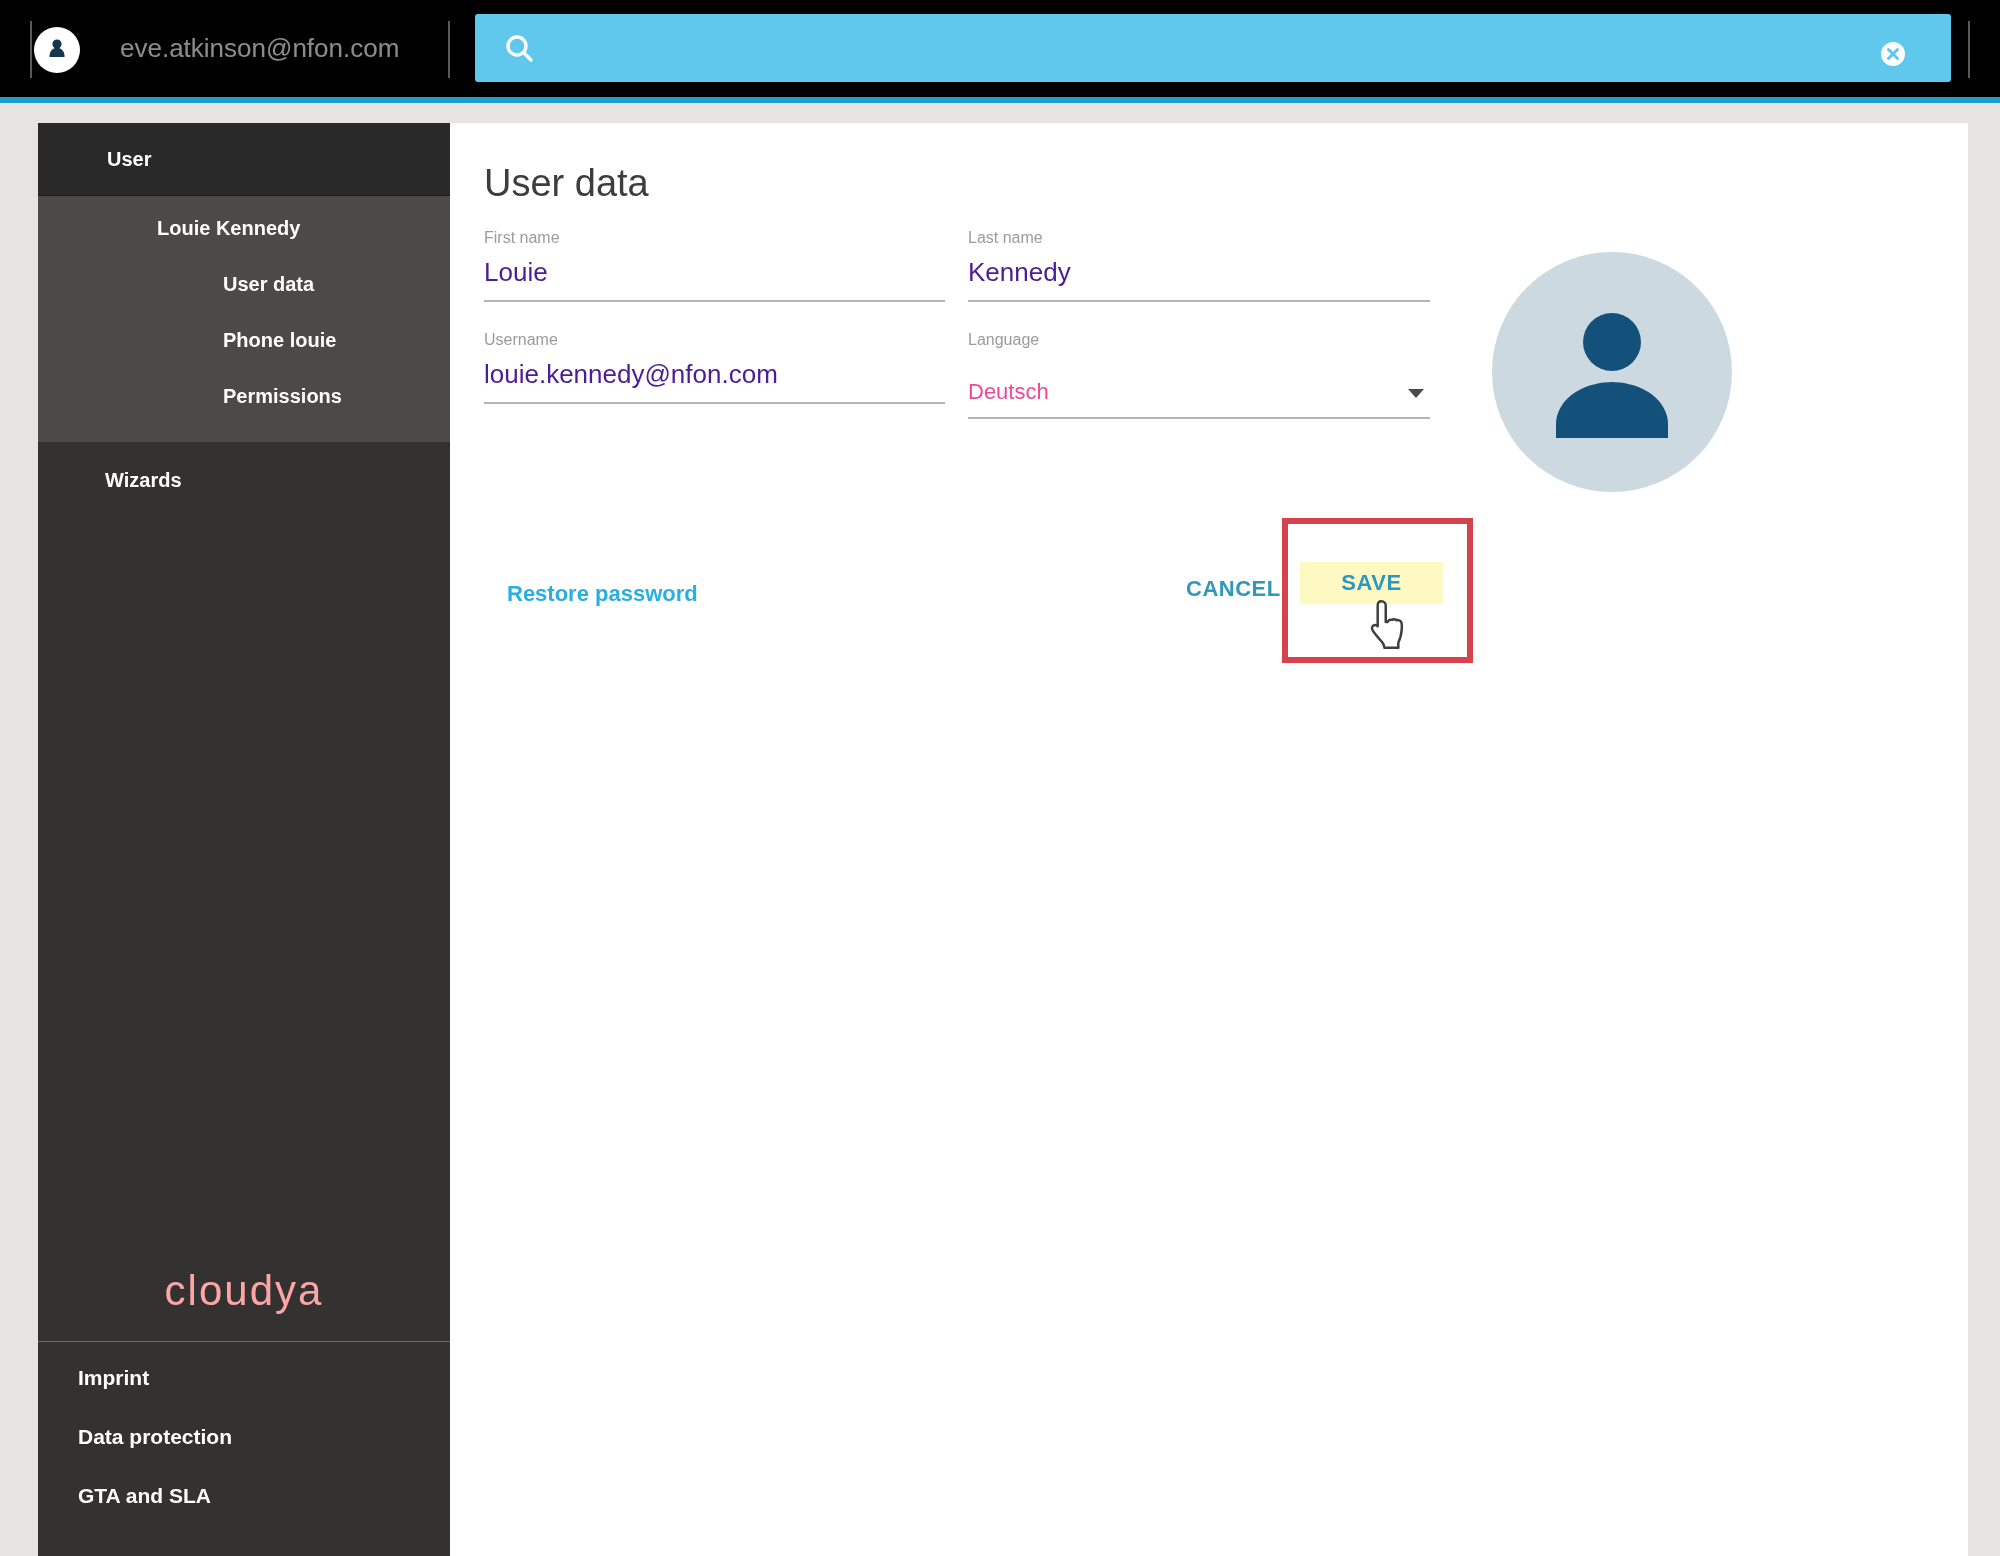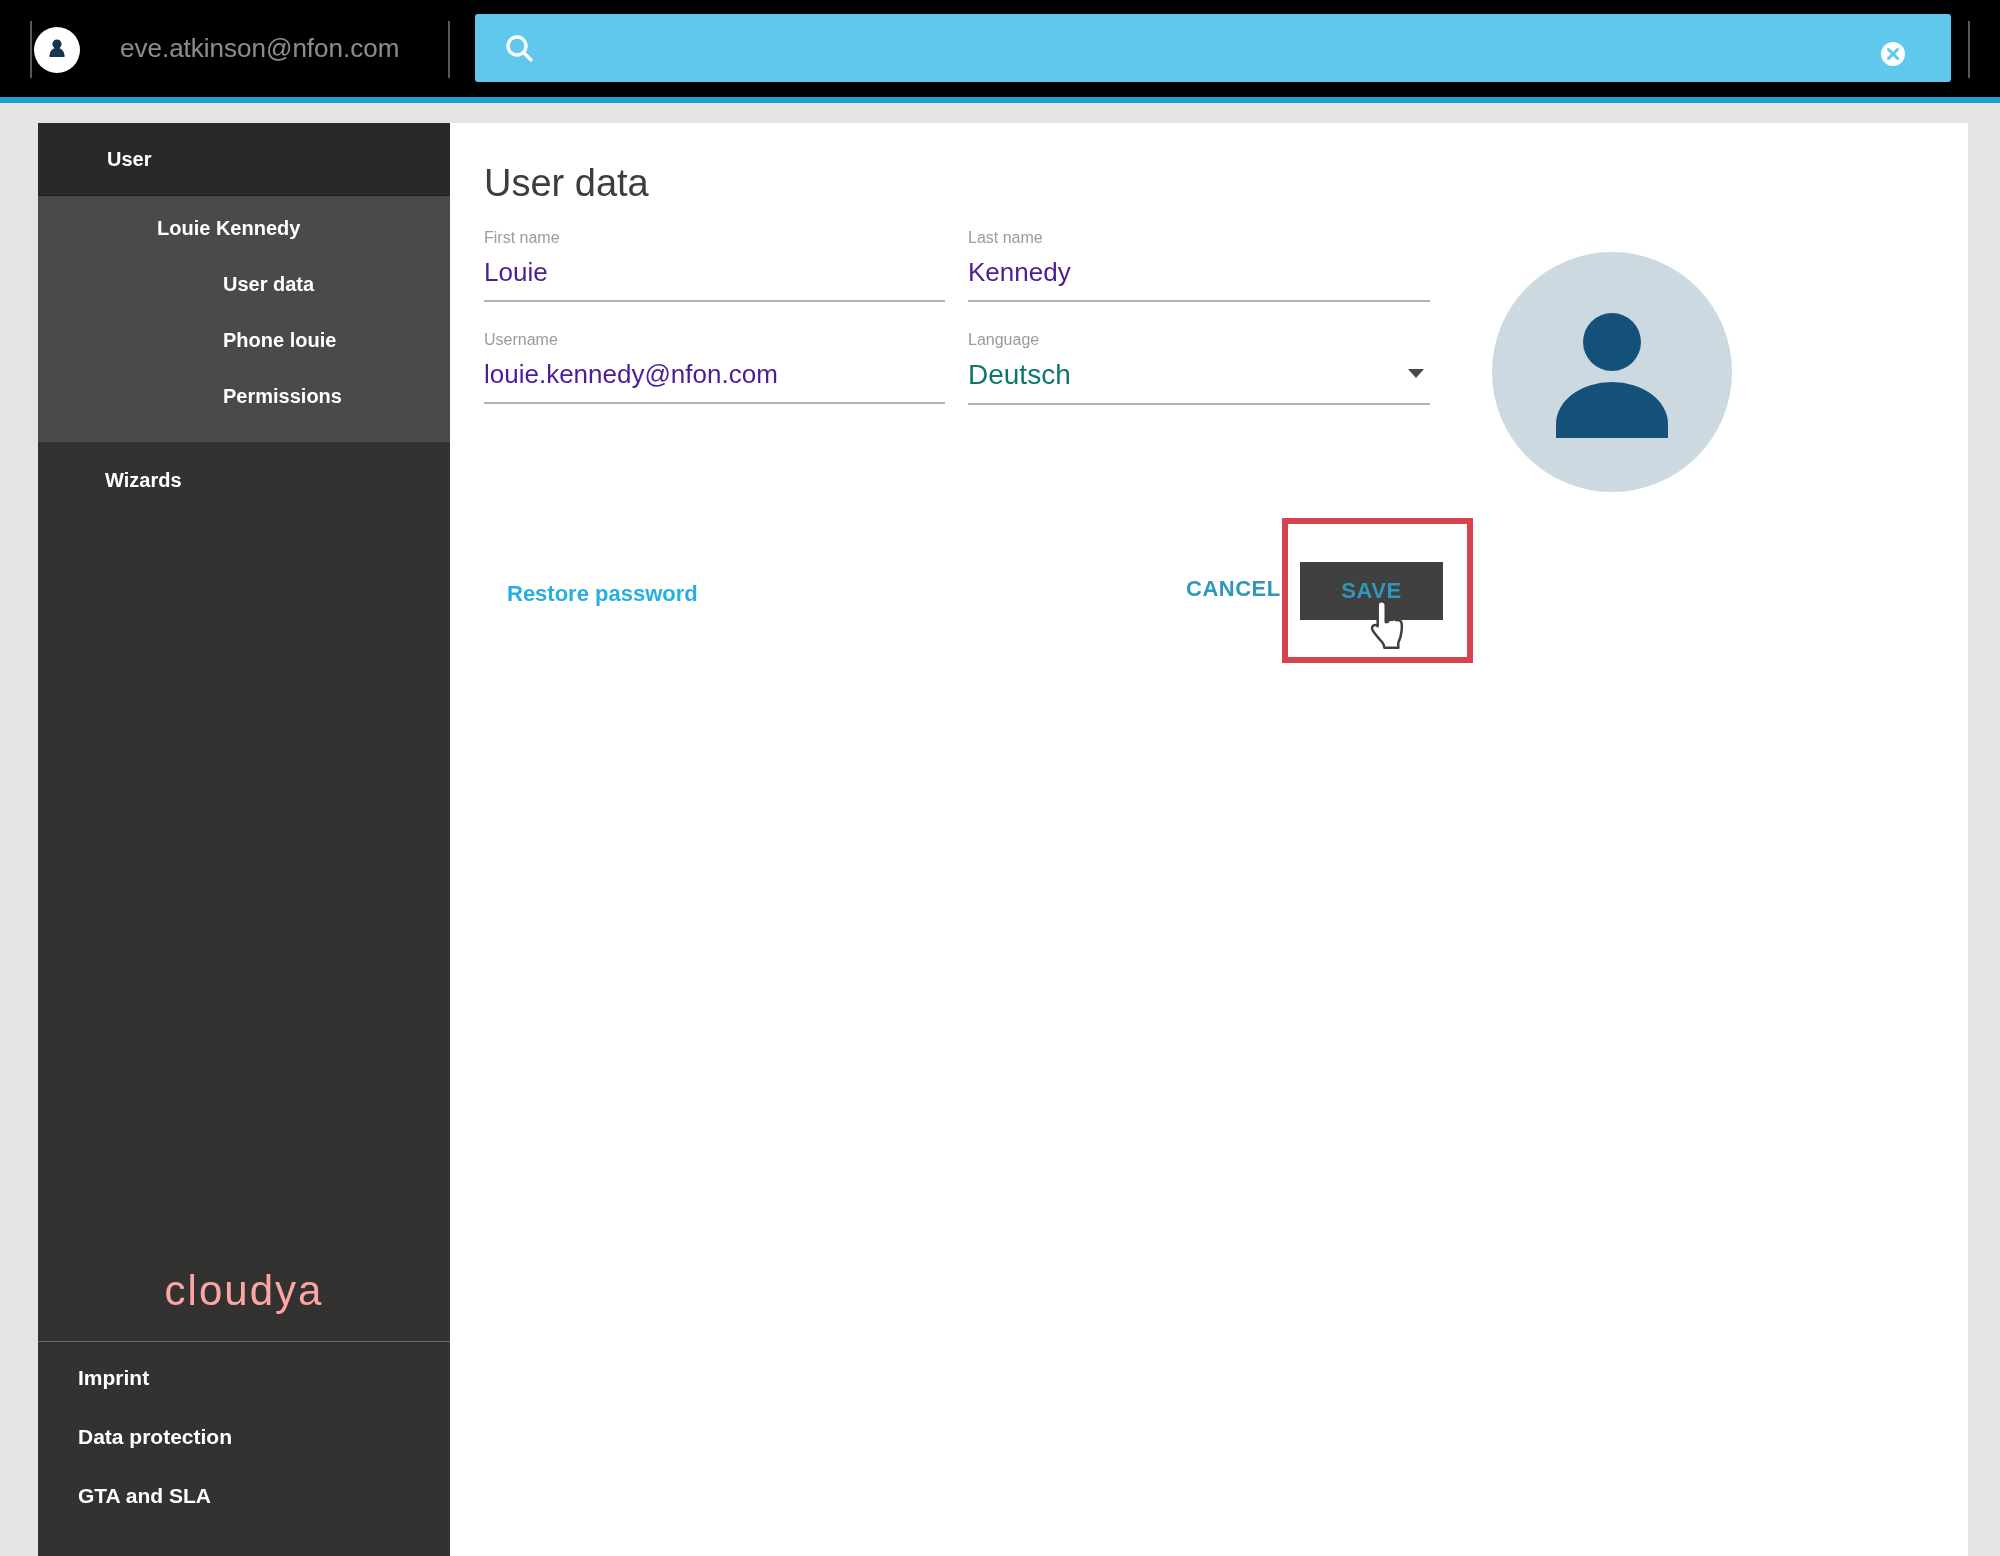--- a/index.html
+++ b/index.html
@@ -100,22 +100,22 @@
   .f-input {
     display: block; width: 100%; box-sizing: border-box;
     background: transparent; border: none; outline: none;
     border-bottom: 2px solid #b3b3b3;
     font-size: 26px; color: #4c1d95; font-family: "Liberation Sans", sans-serif;
     padding: 8px 0 12px 0;
   }
   .f-select {
     position: relative; width: 100%; box-sizing: border-box;
     border-bottom: 2px solid #b3b3b3;
-    font-size: 28px; color: #0f766e;
-    padding: 8px 0 12px 0; cursor: pointer;
+    font-size: 22px; color: #ec4899;
+    padding: 8px 0 12px 0; cursor: pointer; margin-top: 20px;
   }
   .f-arrow {
     position: absolute; right: 6px; top: 18px;
     width: 0; height: 0;
     border-left: 8px solid transparent; border-right: 8px solid transparent;
     border-top: 9px solid #4a4a4a;
   }
   .avatar-big {
     position: absolute; left: 1042px; top: 129px; width: 240px; height: 240px;
     border-radius: 50%; background: #cdd9e1; cursor: pointer;
@@ -125,22 +125,22 @@
     position: absolute; left: 57px; top: 458px;
     font-size: 22px; font-weight: bold; color: #29afdf; cursor: pointer;
   }
   .cancel-btn {
     position: absolute; left: 730px; top: 452px;
     font-size: 22px; font-weight: bold; color: #2f97bd;
     letter-spacing: 0.5px; cursor: pointer;
     background: transparent; border: none; font-family: "Liberation Sans", sans-serif;
   }
   .save-btn {
-    position: absolute; left: 850px; top: 439px; width: 143px; height: 58px;
-    background: #404040; border: none; cursor: pointer;
+    position: absolute; left: 850px; top: 439px; width: 143px; height: 42px;
+    background: #fef9c3; border: none; cursor: pointer;
     font-size: 22px; font-weight: bold; color: #2f97bd;
     letter-spacing: 0.5px; font-family: "Liberation Sans", sans-serif;
   }
   .save-highlight {
     position: absolute; left: 832px; top: 395px; width: 191px; height: 145px;
     border: 6px solid #d5444e; box-sizing: border-box; pointer-events: none;
   }
   .cursor-icon { position: absolute; left: 916px; top: 475px; pointer-events: none; }
 </style>
 </head>

